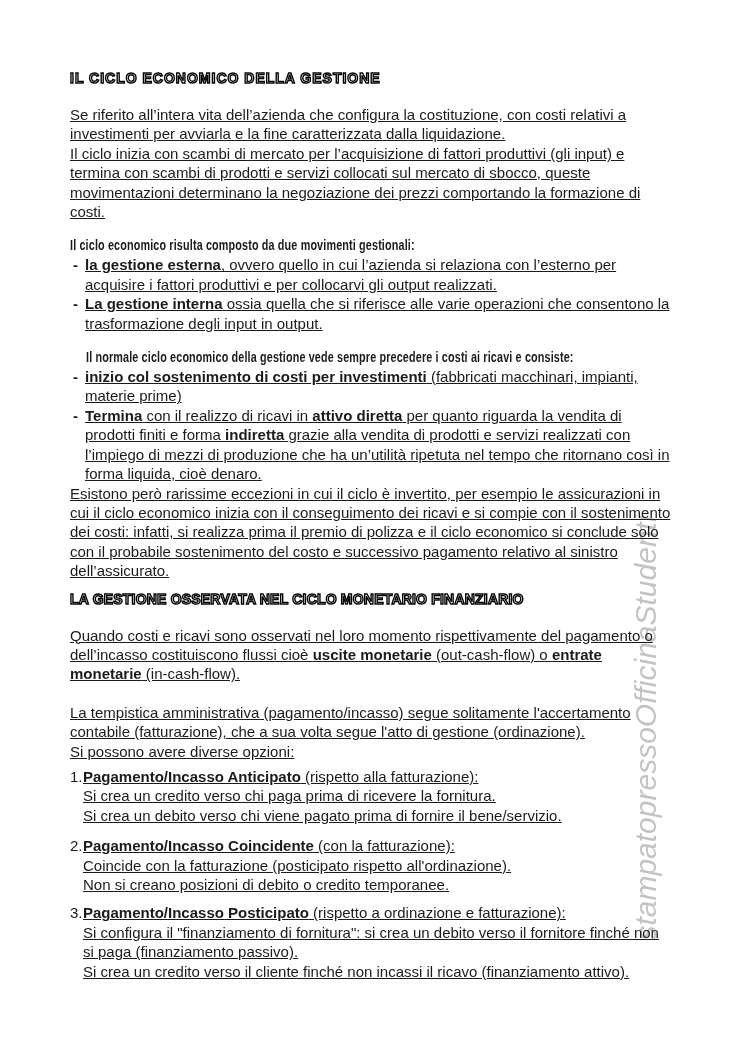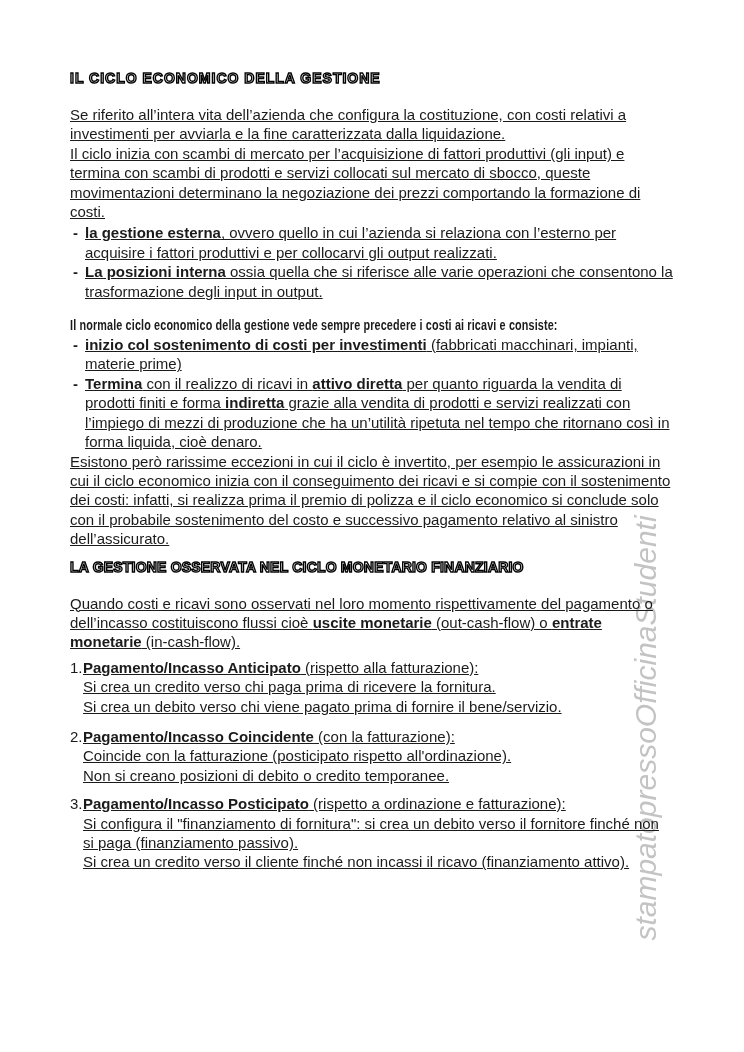--- a/index.html
+++ b/index.html
@@ -29,21 +29,21 @@
   .hc {
     display:inline-block; transform:scaleX(0.72); transform-origin:0 60%;
     font-weight:bold; font-size:15px; white-space:pre; letter-spacing:0.2px;
   }
   .p1 { margin-top:18px; }
   .sh1 { margin-top:15px; }
   .blist { margin-top:2px; }
   .bitem { display:flex; font-size:15px; line-height:19.4px; }
   .dash { flex:none; width:15px; padding-left:3px; box-sizing:border-box; font-weight:bold; }
   .btext { flex:1 1 auto; min-width:0; }
-  .sh2 { margin-top:15px; }
+  .sh2 { margin-top:15px;margin-left:16px; }
   .p2 { }
   .p3 { margin-top:18px; }
   .p4 { margin-top:19px; }
   .nitem { display:flex; font-size:15px; line-height:19.4px; }
   .num { flex:none; width:13px; }
   .ntext { flex:1 1 auto; min-width:0; }
   .n1 { margin-top:6px; }
   .n2 { margin-top:11px; }
   .n3 { margin-top:9px; }
 </style>
@@ -57,30 +57,31 @@
 
     <div class="h-outline h1sp">IL CICLO ECONOMICO DELLA GESTIONE</div>
 
     <div class="para p1"><span class="t">Se riferito all’intera vita dell’azienda che configura la costituzione, con costi relativi a
 investimenti per avviarla e la fine caratterizzata dalla liquidazione.
 Il ciclo inizia con scambi di mercato per l’acquisizione di fattori produttivi (gli input) e
 termina con scambi di prodotti e servizi collocati sul mercato di sbocco, queste
 movimentazioni determinano la negoziazione dei prezzi comportando la formazione di
 costi.</span></div>
 
+    <div class="subhead sh1"><span class="hc">Il ciclo economico risulta composto da due movimenti gestionali:</span></div>
 
     <div class="blist">
       <div class="bitem">
         <span class="dash">-</span>
         <div class="btext"><span class="t b">la gestione esterna</span><span class="t">, ovvero quello in cui l’azienda si relaziona con l’esterno per
 acquisire i fattori produttivi e per collocarvi gli output realizzati.</span></div>
       </div>
       <div class="bitem">
         <span class="dash">-</span>
-        <div class="btext"><span class="t b">La posizioni interna</span><span class="t"> ossia quella che si riferisce alle varie operazioni che consentono la
+        <div class="btext"><span class="t b">La gestione interna</span><span class="t"> ossia quella che si riferisce alle varie operazioni che consentono la
 trasformazione degli input in output.</span></div>
       </div>
     </div>
 
     <div class="subhead sh2"><span class="hc">Il normale ciclo economico della gestione vede sempre precedere i costi ai ricavi e consiste:</span></div>
 
     <div class="blist">
       <div class="bitem">
         <span class="dash">-</span>
         <div class="btext"><span class="t b">inizio col sostenimento di costi per investimenti</span><span class="t"> (fabbricati macchinari, impianti,
@@ -100,20 +101,23 @@
 dei costi: infatti, si realizza prima il premio di polizza e il ciclo economico si conclude solo
 con il probabile sostenimento del costo e successivo pagamento relativo al sinistro
 dell’assicurato.</span></div>
 
     <div class="h-outline h2sp">LA GESTIONE OSSERVATA NEL CICLO MONETARIO FINANZIARIO</div>
 
     <div class="para p3"><span class="t">Quando costi e ricavi sono osservati nel loro momento rispettivamente del pagamento o
 dell’incasso costituiscono flussi cioè </span><span class="t b">uscite monetarie</span><span class="t"> (out-cash-flow) o </span><span class="t b">entrate
 monetarie</span><span class="t"> (in-cash-flow).</span></div>
 
+    <div class="para p4"><span class="t">La tempistica amministrativa (pagamento/incasso) segue solitamente l'accertamento
+contabile (fatturazione), che a sua volta segue l'atto di gestione (ordinazione).
+Si possono avere diverse opzioni:</span></div>
 
     <div class="nitem n1">
       <span class="num">1.</span>
       <div class="ntext"><span class="t b">Pagamento/Incasso Anticipato</span><span class="t"> (rispetto alla fatturazione):
 Si crea un credito verso chi paga prima di ricevere la fornitura.
 Si crea un debito verso chi viene pagato prima di fornire il bene/servizio.</span></div>
     </div>
 
     <div class="nitem n2">
       <span class="num">2.</span>

